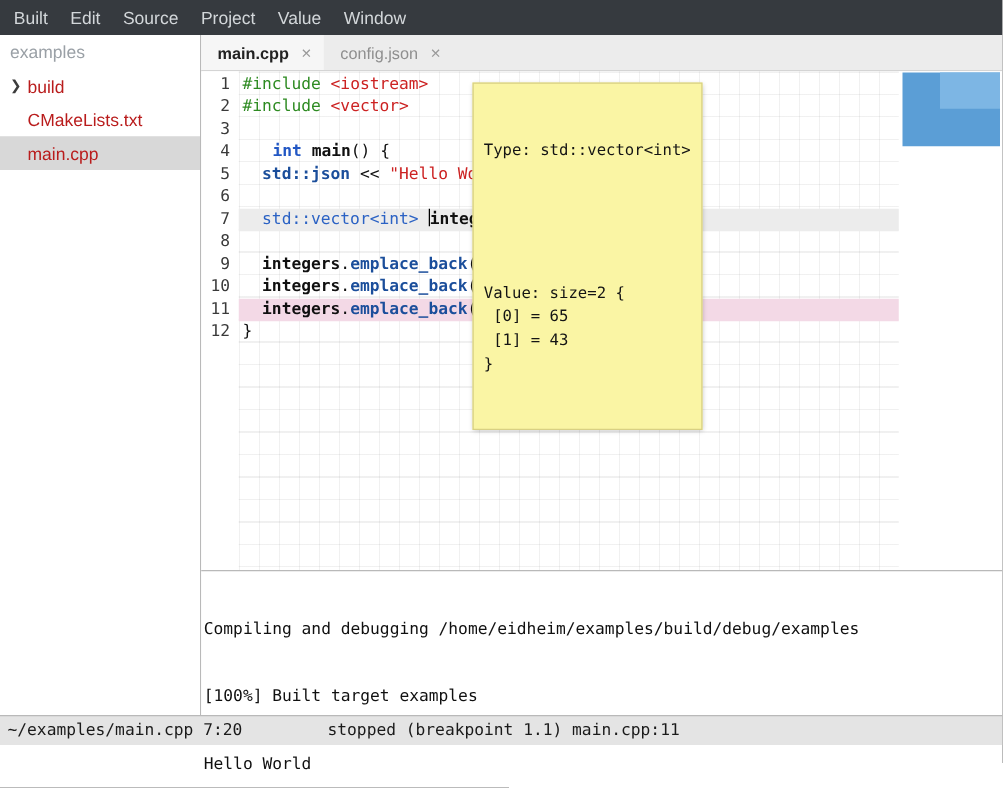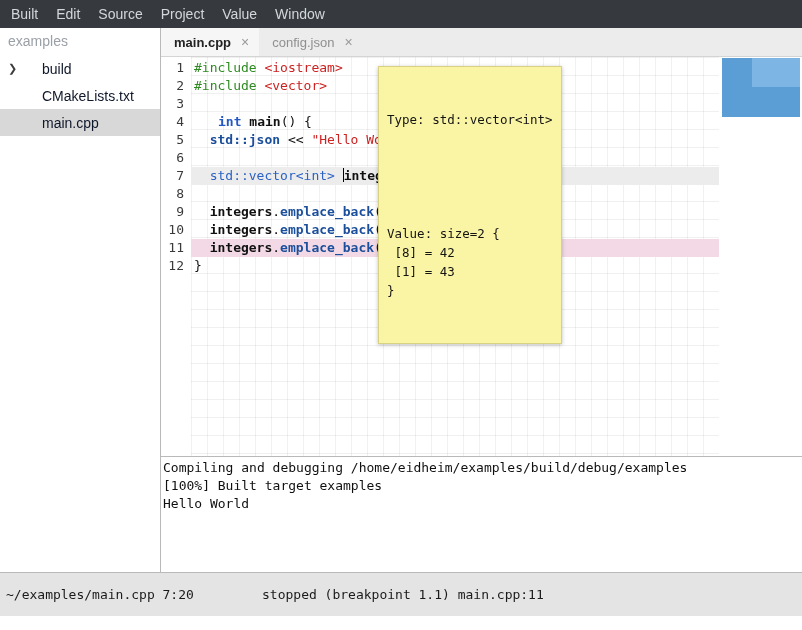--- a/index.html
+++ b/index.html
@@ -20,21 +20,21 @@
            padding-left:2px;color:var(--chrome-text);font-size:14px;}
   .menu-item{padding:0 9px;height:100%;display:flex;align-items:center;cursor:default;}
 
   
   .main{display:flex;height:544px;}
   .sidebar{width:161px;box-sizing:border-box;border-right:1px solid #b9b9b9;background:#fff;font-size:14px;}
   .sidebar-header{color:#9aa0a6;padding:5px 8px 6px;}
   .tree-item{height:27px;display:flex;align-items:center;padding-left:8px;}
   .tree-item.selected{background:var(--selection-bg);}
   .expander{width:14px;font-size:11px;color:#3c3c3c;}
-  .tree-label{color:#0f172a;margin-left:20px;}
+  .tree-label{color:#b91c1c;}
 
   .content{flex:1;display:flex;flex-direction:column;min-width:0;}
 
   
   .tabbar{height:29px;box-sizing:border-box;background:#ececec;border-bottom:1px solid #d4d4d4;display:flex;}
   .tab{display:flex;align-items:center;padding:0 10px 0 13px;font-size:13px;color:#8f8f8f;gap:10px;}
   .tab.active{background:#f6f6f6;color:#222;font-weight:bold;}
   .tab-close{font-size:14px;color:#9a9a9a;font-weight:normal;}
 
   
@@ -60,24 +60,24 @@
   .tk-obj{color:var(--syntax-member);font-weight:bold;}
   .tk-var{color:#101010;font-weight:bold;}
   .tk-num{color:var(--syntax-number);}
 
   .scroll-indicator{position:absolute;left:561px;top:1px;width:78px;height:59px;background:var(--scroll-block);}
   .scroll-indicator-inner{position:absolute;right:0;top:0;width:48px;height:29px;background:var(--scroll-block-inner);}
 
   
   .output{height:116px;box-sizing:border-box;border-top:1px solid #b9b9b9;background:#fff;
           padding:2px 2px;font:13px/18px "DejaVu Sans Mono",monospace;color:#101010;}
-  .out-line{height:18px;white-space:pre;}
+  .out-line{height:18px;white-space:pre;margin-top:36px;}
 
   
-  .statusbar{height:44px;box-sizing:border-box;background:var(--statusbar-bg);border-top:1px solid #b9b9b9;
+  .statusbar{height:24px;box-sizing:border-box;background:var(--statusbar-bg);border-top:1px solid #b9b9b9;
              font:13px "DejaVu Sans Mono",monospace;color:#1a1a1a;position:relative;
              display:flex;align-items:center;}
   .status-loc{position:absolute;left:6px;}
   .status-debug{position:absolute;left:262px;}
 
   
   .tooltip{position:absolute;left:358px;top:66px;z-index:50;background:var(--tooltip-bg);
            border:1px solid var(--tooltip-border);box-shadow:0 1px 4px rgba(0,0,0,.25);
            padding:5px 8px;font:12.5px/19px "DejaVu Sans Mono",monospace;color:#141414;white-space:pre;margin-left:20px;}
   .tt-gap{height:19px;}
@@ -173,16 +173,16 @@
   </div>
 
   <div class="statusbar">
     <span class="status-loc">~/examples/main.cpp 7:20</span>
     <span class="status-debug">stopped (breakpoint 1.1) main.cpp:11</span>
   </div>
 
   <div class="tooltip">
     <div>Type: std::vector&lt;int&gt;</div>
     <div class="tt-gap"></div>
-    <div><div class="tt-line">Value: size=2 {</div><div class="tt-line"> [8] = 42</div><div class="tt-line"> [1] = 43</div><div class="tt-line">}</div></div>
+    <div><div class="tt-line">Value: size=2 {</div><div class="tt-line"> [0] = 65</div><div class="tt-line"> [1] = 43</div><div class="tt-line">}</div></div>
   </div>
 
 </div>
 
 </body></html>

